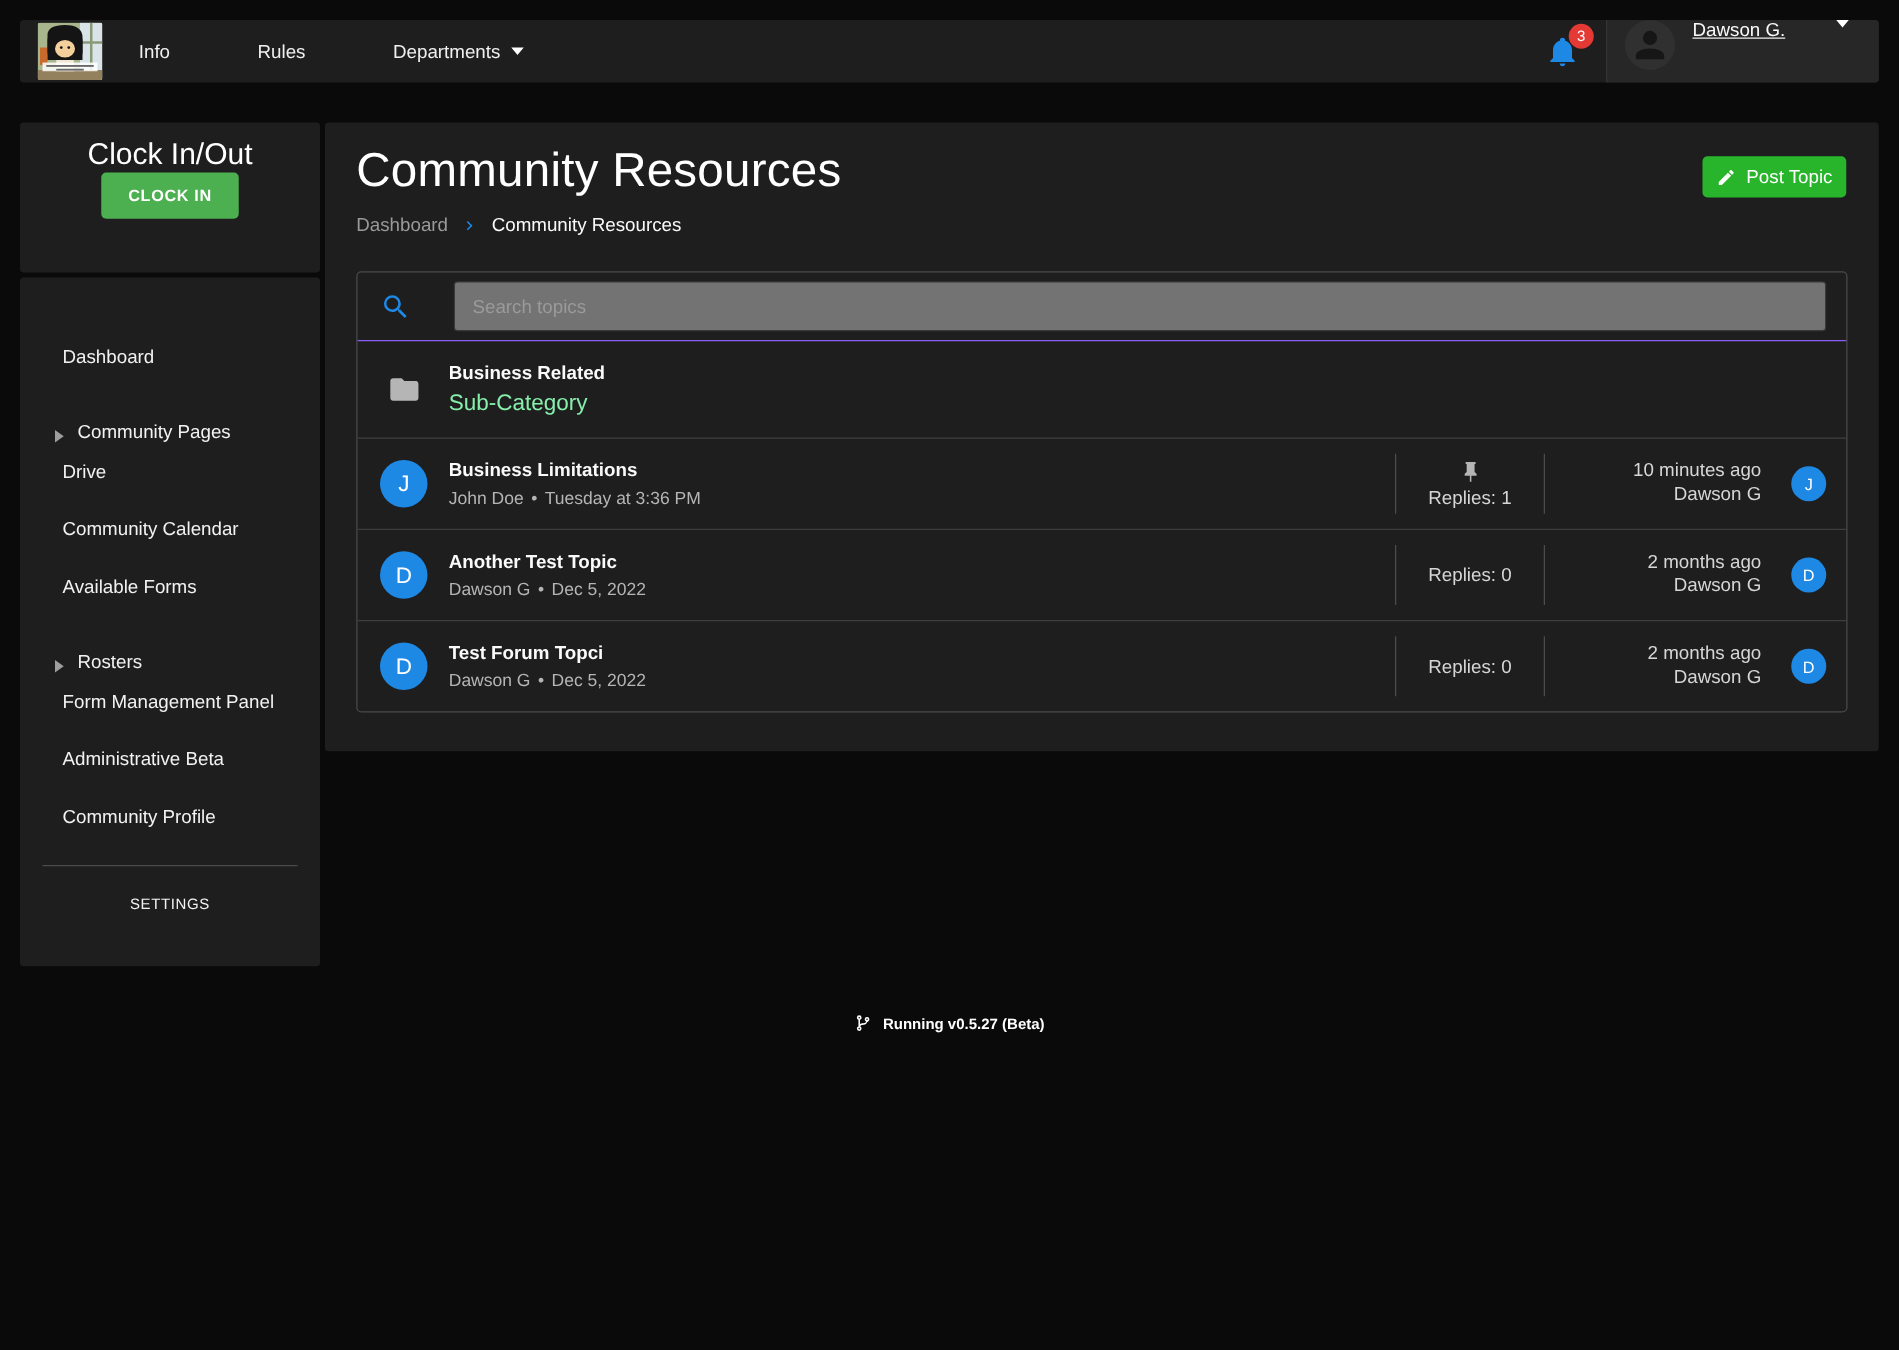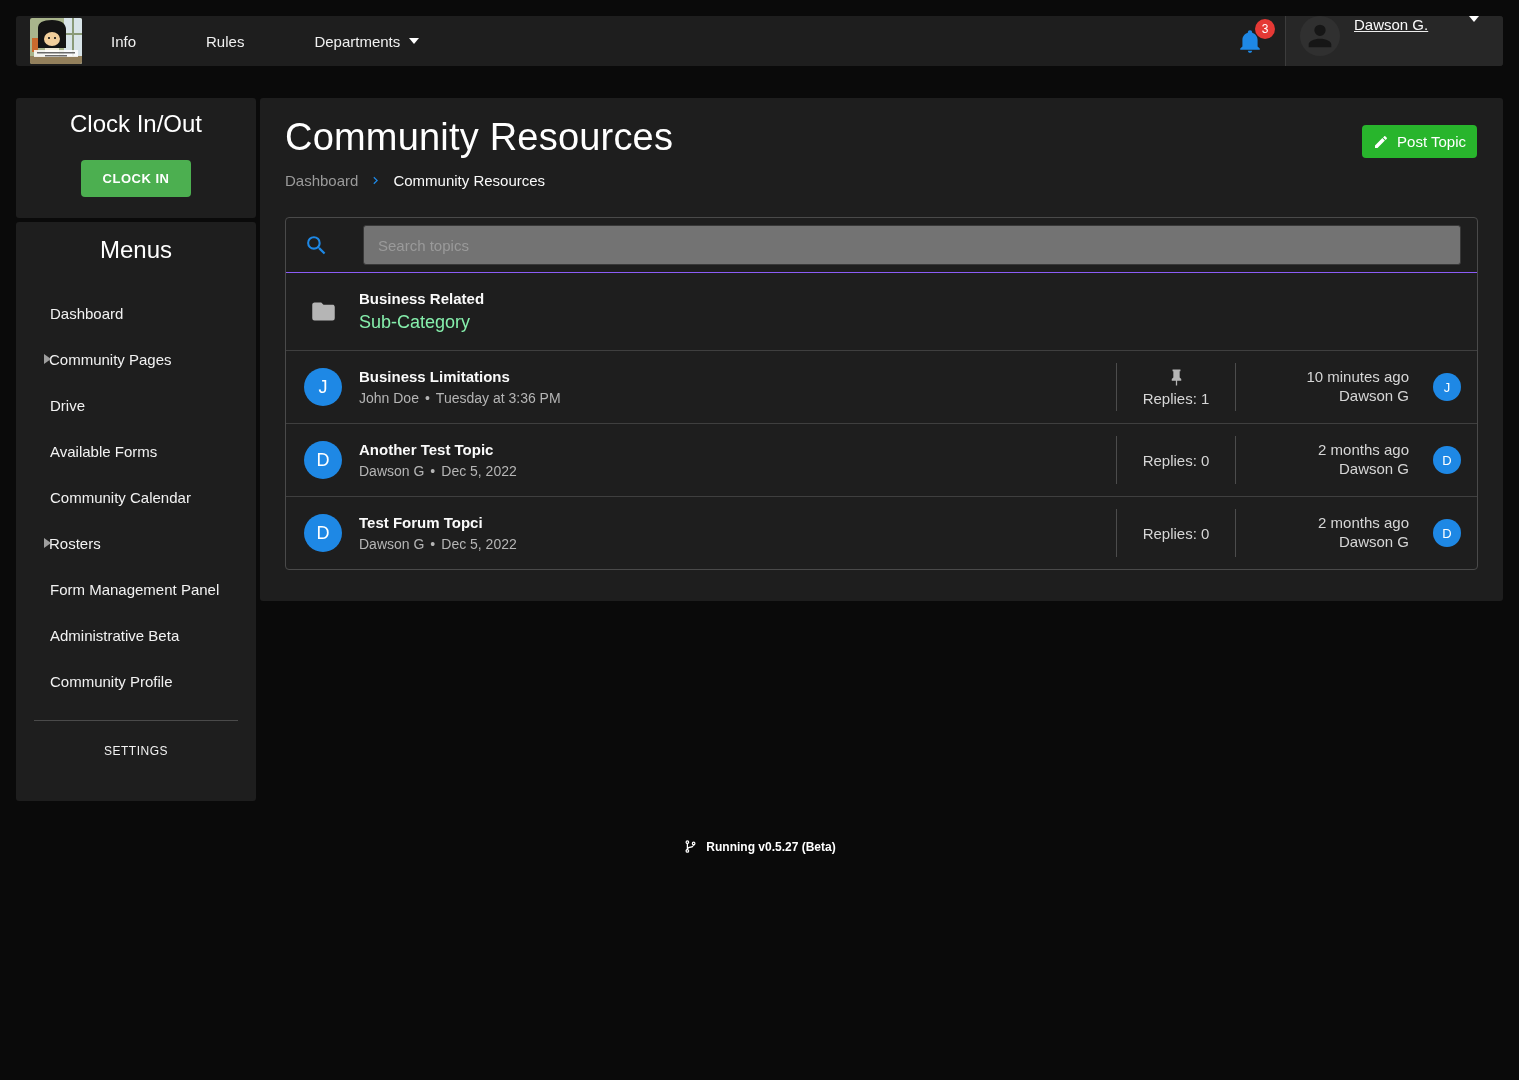--- a/index.html
+++ b/index.html
@@ -74,21 +74,20 @@
   }
   .user-avatar svg { width:34px; height:34px; fill:#161616; }
   .user-name { font-size:15px; color:#fafafa; white-space:nowrap; flex:1; }
   
   .layout { display:flex; align-items:flex-start; margin:32px 16px 0 16px; }
   .sidebar { width:240px; flex:0 0 auto; }
   .panel { background:#1e1e1e; border-radius:3px; }
   .clock-panel { height:120px; padding-top:12px; text-align:center; }
   .panel-title { font-size:24px; font-weight:400; color:#fff; text-align:center; }
   .clock-btn {
-    margin-top:22px;
     background:#4caf50; color:#fff;
     border:none; border-radius:4px;
     font-family:inherit;
     font-size:13px; font-weight:bold; letter-spacing:0.5px;
     padding:11px 22px;
     cursor:pointer;
   }
   .menus-panel { margin-top:4px; padding:14px 0 30px 0; min-height:513px; }
   .menu-list { margin-top:26px; }
   .menu-item {
@@ -99,21 +98,21 @@
     cursor:pointer;
     position:relative;
   }
   .menu-arrow {
     width:0; height:0;
     border-top:5px solid transparent;
     border-bottom:5px solid transparent;
     border-left:7px solid #9e9e9e;
     position:absolute; left:28px;
   }
-  .menu-item.has-arrow { padding-left:33px; }
+  .menu-item.has-arrow { padding-left:46px;align-items:flex-end; }
   .menu-divider { height:1px; background:#4a4a4a; margin:16px 18px 0 18px; }
   .settings-item {
     margin-top:10px;
     height:40px;
     display:flex; align-items:center; justify-content:center;
     font-size:12px; letter-spacing:0.5px; color:#f2f2f2;
     cursor:pointer;
   }
   
   .main {
@@ -268,37 +267,36 @@
 </div>
 
 <div class="layout">
 
   <div class="sidebar">
     <div class="panel clock-panel">
       <div class="panel-title">Clock In/Out</div>
       <button class="clock-btn">CLOCK IN</button>
     </div>
     <div class="panel menus-panel">
-      <div class="panel-title">Menus</div>
       <div class="menu-list">
         <div class="menu-item">
           <span>Dashboard</span>
         </div>
         <div class="menu-item has-arrow">
           <span class="menu-arrow"></span>
           <span>Community Pages</span>
         </div>
         <div class="menu-item">
           <span>Drive</span>
         </div>
         <div class="menu-item">
+          <span>Community Calendar</span>
+        </div>
+        <div class="menu-item">
           <span>Available Forms</span>
-        </div>
-        <div class="menu-item">
-          <span>Community Calendar</span>
         </div>
         <div class="menu-item has-arrow">
           <span class="menu-arrow"></span>
           <span>Rosters</span>
         </div>
         <div class="menu-item">
           <span>Form Management Panel</span>
         </div>
         <div class="menu-item">
           <span>Administrative Beta</span>

